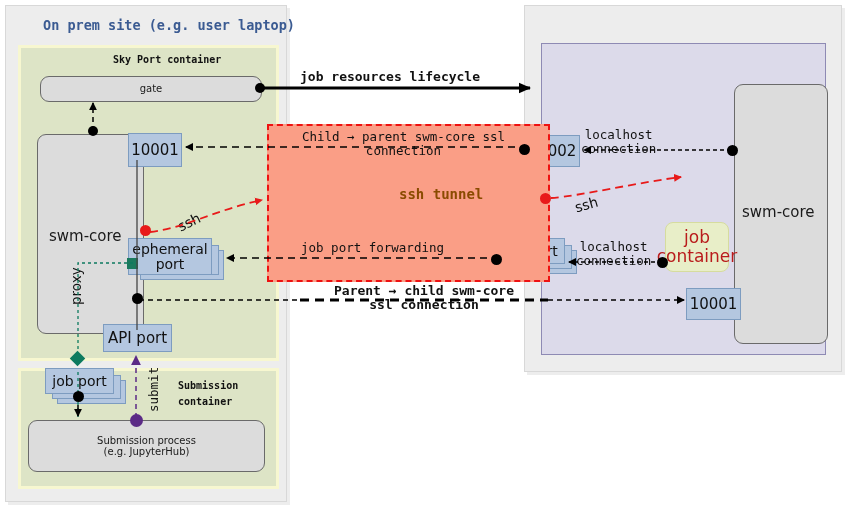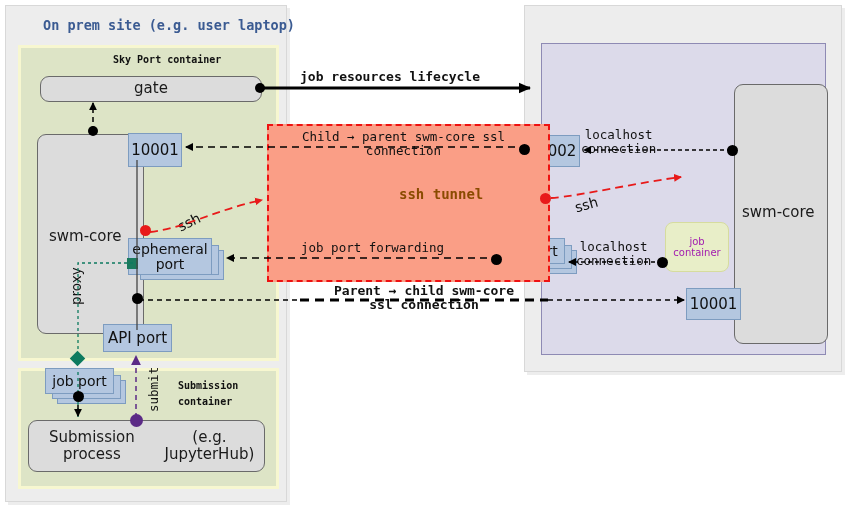--- a/index.html
+++ b/index.html
@@ -28,21 +28,21 @@
   .purple-panel{background:#dcdaea;border:1px solid #8e8ab4;}
   .panel-title{
     font-family:"DejaVu Sans Mono",monospace;
     font-weight:bold;font-size:10px;color:#111;white-space:nowrap;
   }
 
   
   .proc{
     background:#dcdcdc;border:1.2px solid #6a6a6a;border-radius:9px;
     display:flex;align-items:center;justify-content:center;
-    font-size:15px;color:#1a1a1a;text-align:center;line-height:1.15;
+    font-size:10px;color:#1a1a1a;text-align:center;line-height:1.15;
   }
 
   
   .port{
     background:#b4c7e0;border:1.2px solid #7d9cc0;
     display:flex;align-items:center;justify-content:center;
     font-size:15px;color:#111;white-space:nowrap;
   }
   .stack{position:absolute;}
   .stack .sh{position:absolute;background:#b4c7e0;border:1.2px solid #7d9cc0;}
@@ -53,21 +53,21 @@
   }
   .tunnel-label{
     position:absolute;font-family:"DejaVu Sans Mono",monospace;
     font-weight:bold;font-size:14px;color:#8a4b00;white-space:nowrap;
   }
 
   
   .jobcont{
     background:#e8eec8;border:1.4px solid #d6dc9e;border-radius:8px;
     display:flex;align-items:center;justify-content:center;
-    font-size:10px;color:#a21caf;text-align:center;line-height:1.12;
+    font-size:17px;color:#b91c1c;text-align:center;line-height:1.12;
   }
 
   
   .edge-label{
     position:absolute;font-family:"DejaVu Sans Mono",monospace;
     font-size:12.5px;color:#111;white-space:nowrap;text-align:center;
     line-height:1.08;
   }
   .edge-label.bold{font-weight:bold;font-size:13px;}
   .vlabel{
@@ -133,21 +133,21 @@
 
   <div class="stack" style="left:45px;top:368px;width:90px;height:38px;">
     <div class="sh" style="left:12px;top:12px;width:67px;height:22px;"></div>
     <div class="sh" style="left:7px;top:7px;width:67px;height:22px;"></div>
   </div>
   <div class="abs port" style="left:45px;top:368px;width:67px;height:24px;font-size:14px;">job port</div>
 
   <div class="vlabel" style="left:146px;top:412px;transform:rotate(-90deg);font-size:12.5px;
               font-family:'DejaVu Sans Mono',monospace;">submit</div>
 
-  <div class="abs proc" style="left:28px;top:420px;width:235px;height:50px;flex-direction:row;">
+  <div class="abs proc" style="left:28px;top:420px;width:235px;height:50px;flex-direction:column;">
     <span>Submission process</span>
     <span>(e.g. JupyterHub)</span>
   </div>
 
   <div class="abs site-panel" style="left:524px;top:5px;width:316px;height:365px;"></div>
 
   <div class="abs purple-panel" style="left:541px;top:43px;width:283px;height:310px;"></div>
 
   <div class="abs proc" style="left:734px;top:84px;width:92px;height:258px;"></div>
   <div class="abs" style="left:742px;top:203px;font-size:15px;color:#1a1a1a;">swm-core</div>

